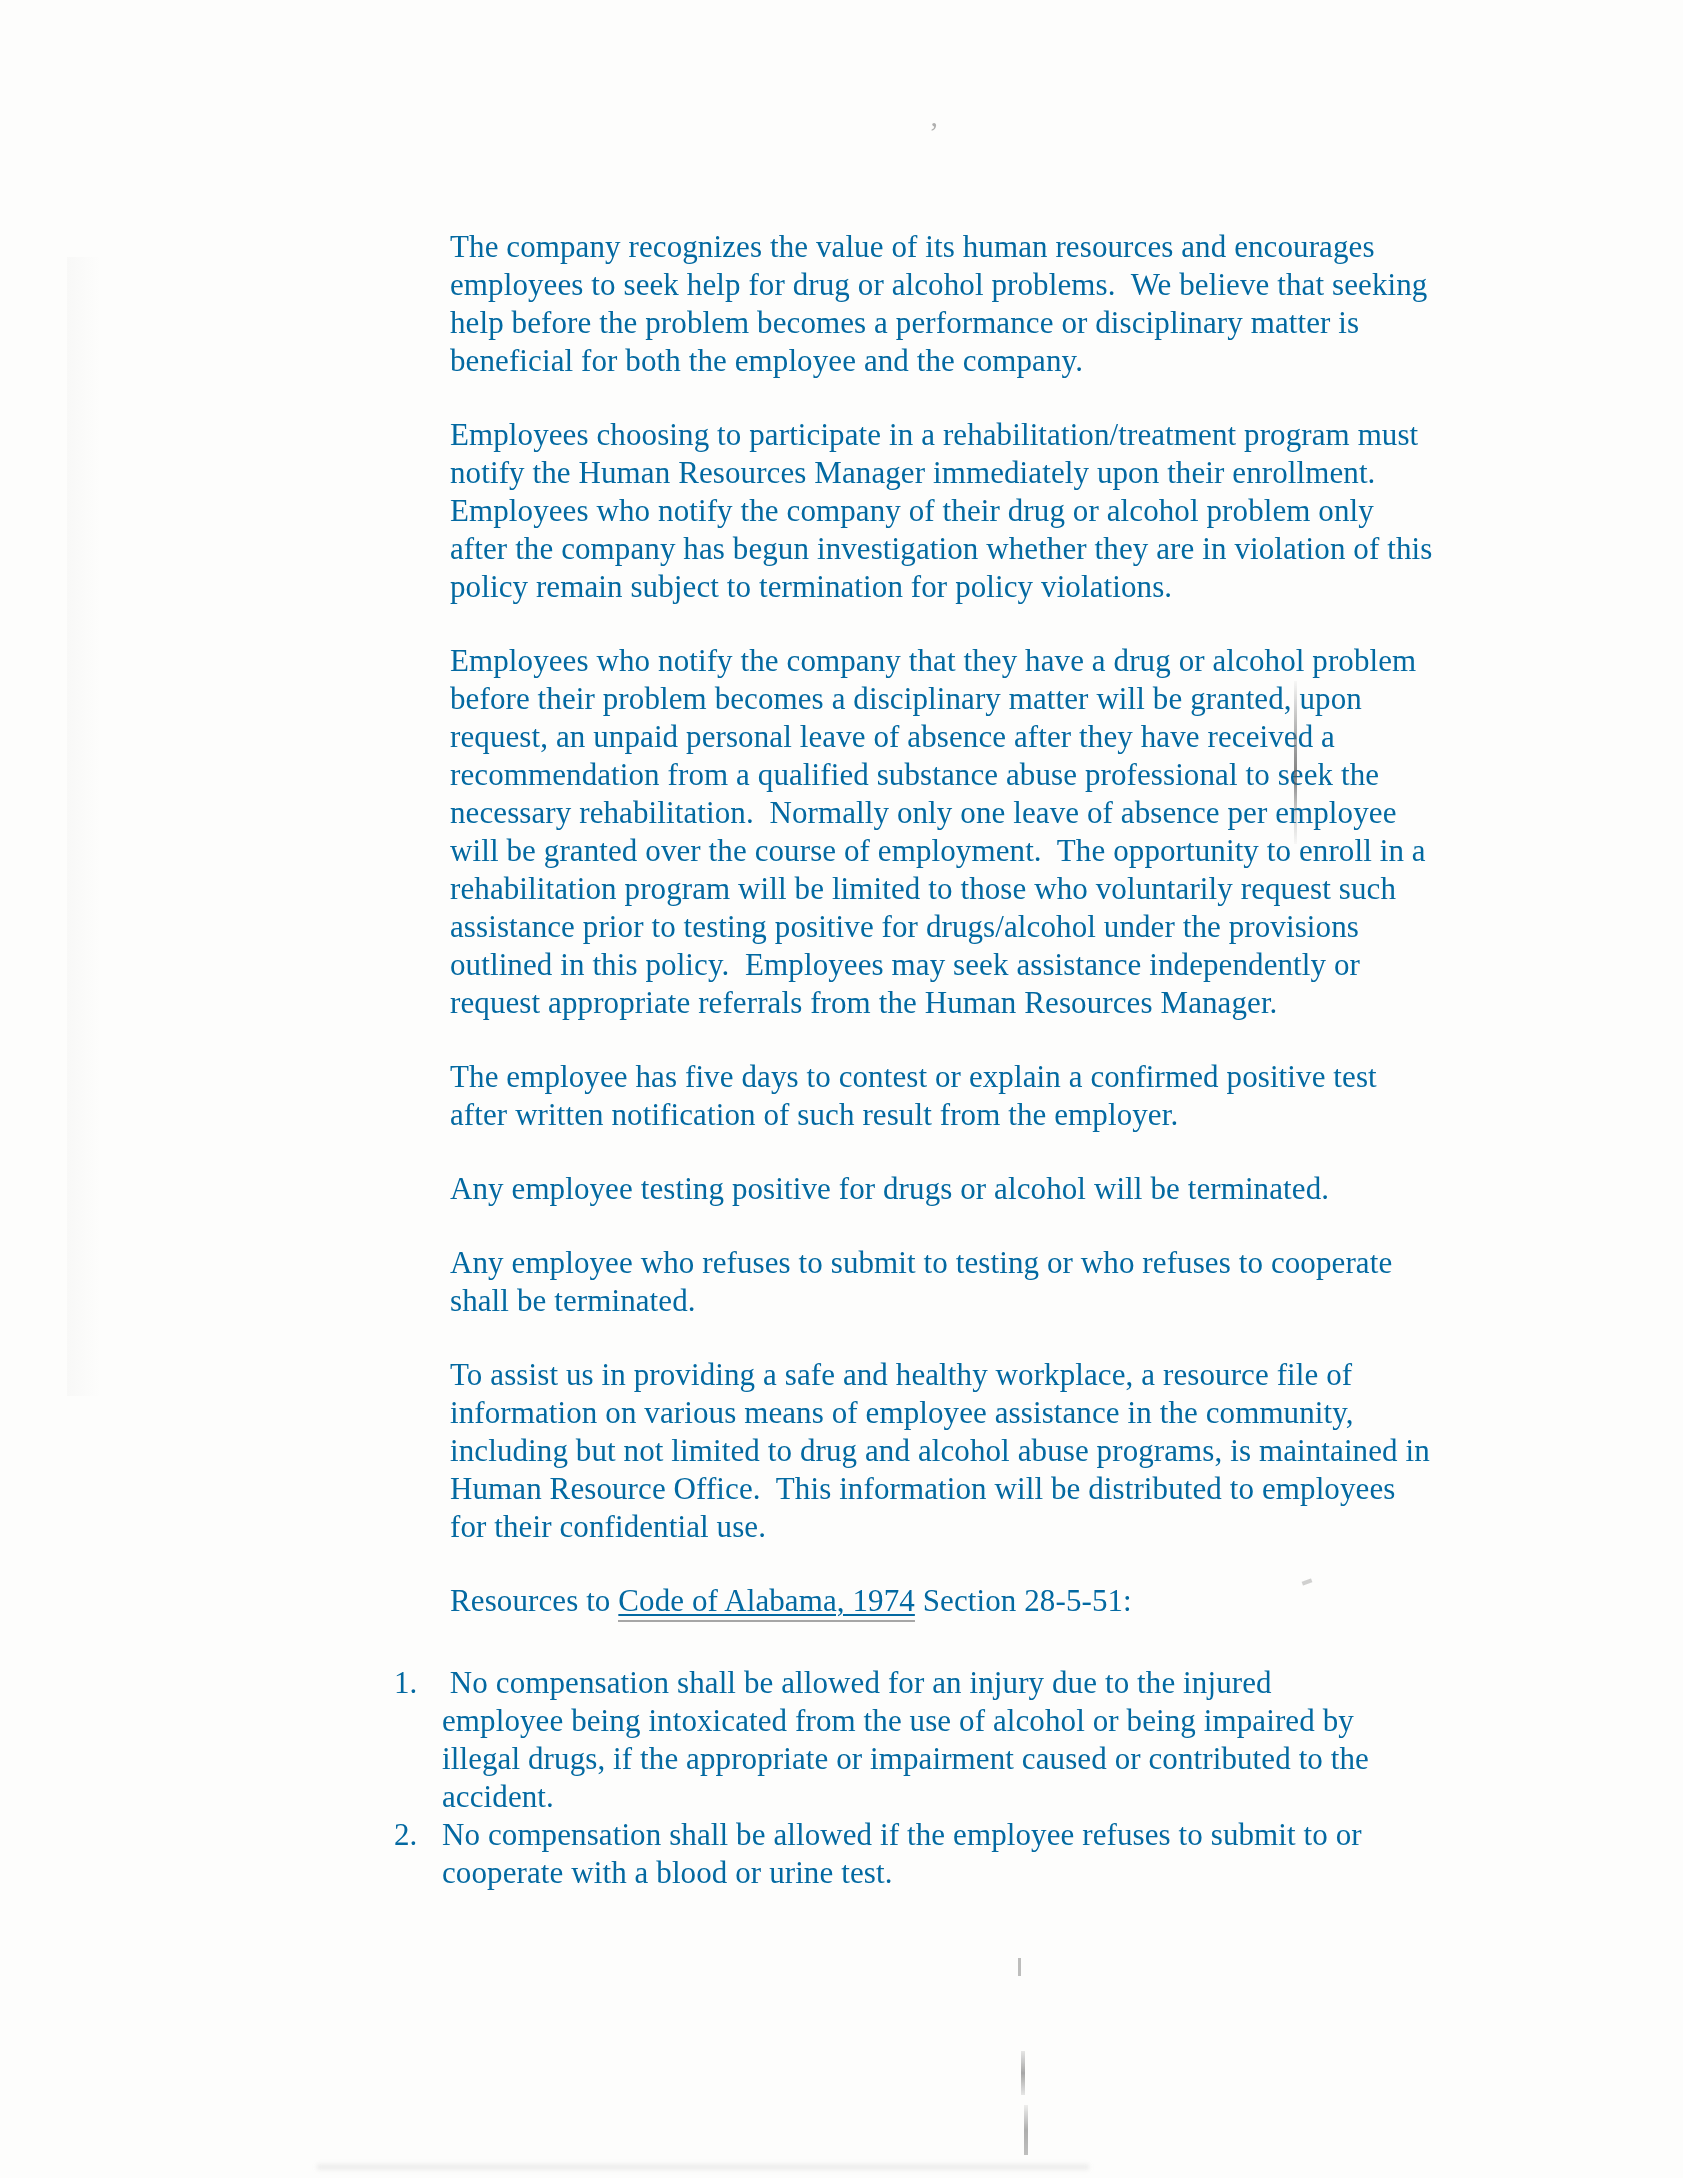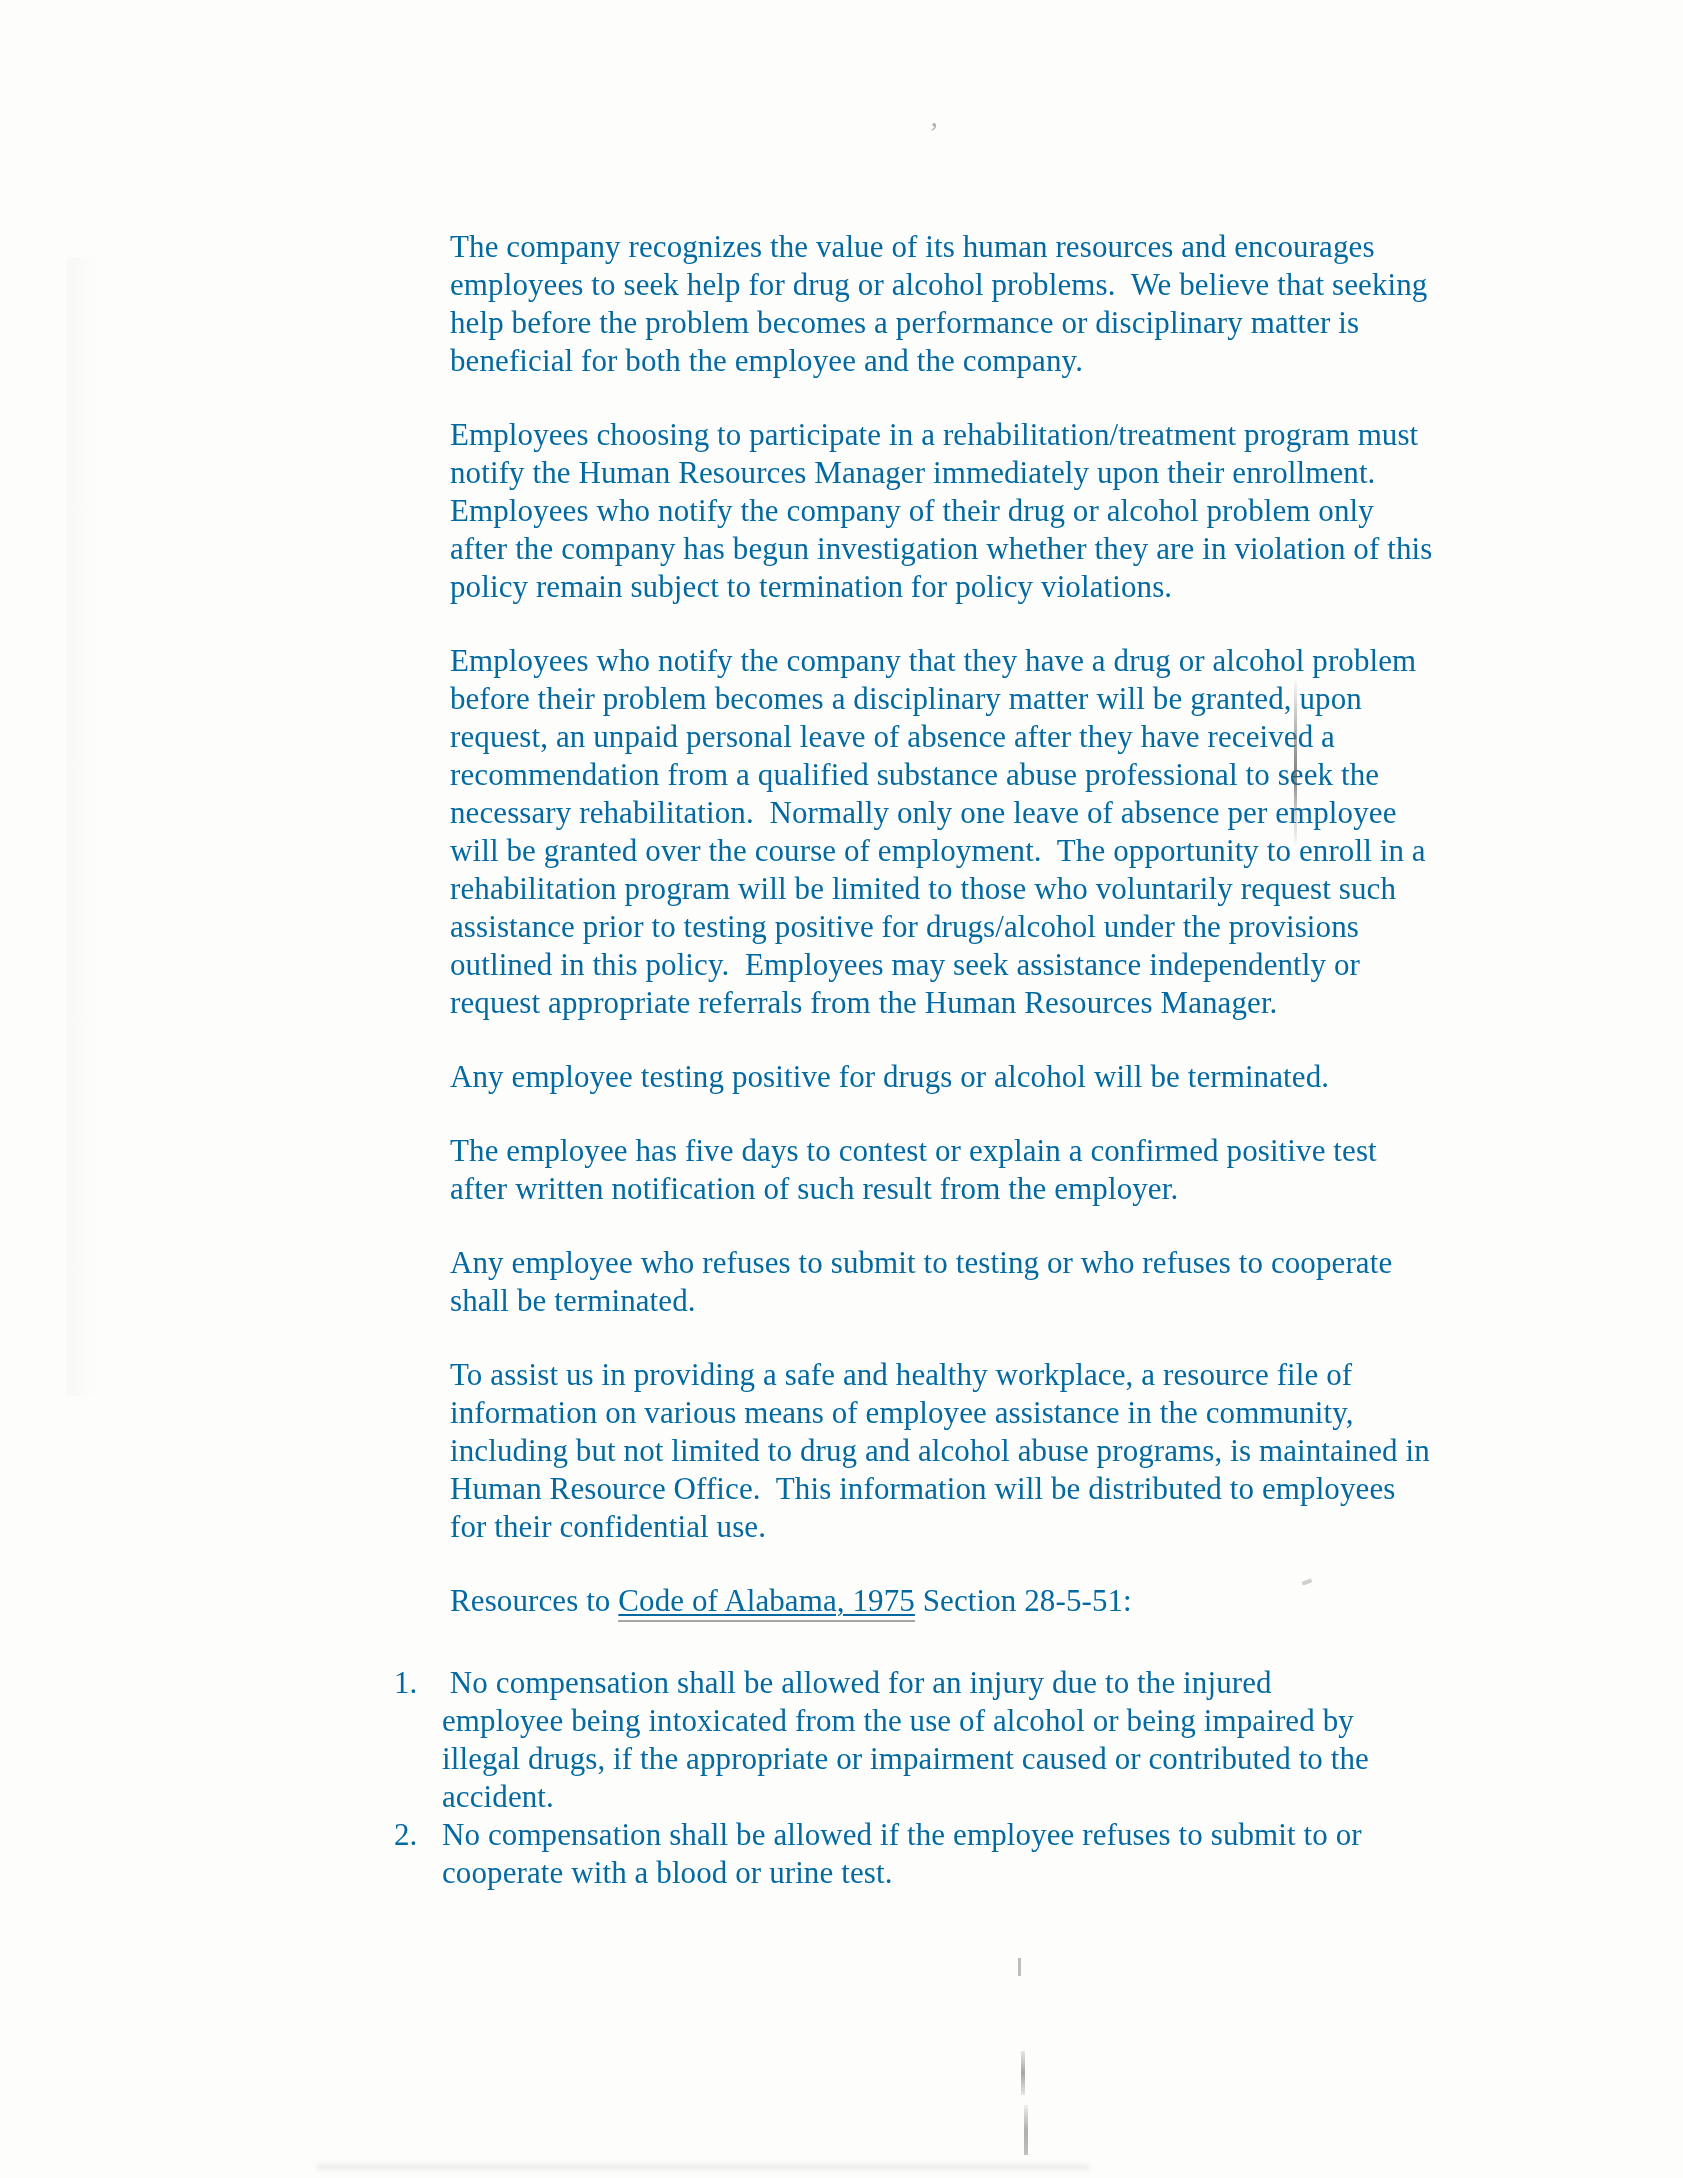--- a/index.html
+++ b/index.html
@@ -155,35 +155,35 @@
 before their problem becomes a disciplinary matter will be granted, upon
 request, an unpaid personal leave of absence after they have received a
 recommendation from a qualified substance abuse professional to seek the
 necessary rehabilitation.  Normally only one leave of absence per employee
 will be granted over the course of employment.  The opportunity to enroll in a
 rehabilitation program will be limited to those who voluntarily request such
 assistance prior to testing positive for drugs/alcohol under the provisions
 outlined in this policy.  Employees may seek assistance independently or
 request appropriate referrals from the Human Resources Manager.</p>
 
-    <p class="para">Any employee testing positive for drugs or alcohol will be terminated.</p>
-
     <p class="para">The employee has five days to contest or explain a confirmed positive test
 after written notification of such result from the employer.</p>
+
+    <p class="para">Any employee testing positive for drugs or alcohol will be terminated.</p>
 
     <p class="para">Any employee who refuses to submit to testing or who refuses to cooperate
 shall be terminated.</p>
 
     <p class="para">To assist us in providing a safe and healthy workplace, a resource file of
 information on various means of employee assistance in the community,
 including but not limited to drug and alcohol abuse programs, is maintained in
 Human Resource Office.  This information will be distributed to employees
 for their confidential use.</p>
 
-    <p class="para"><span>Resources to </span><span class="citation-underline">Code of Alabama, 1975</span><span> Section 28-5-51:</span></p>
+    <p class="para"><span>Resources to </span><span class="citation-underline">Code of Alabama, 1974</span><span> Section 28-5-51:</span></p>
 
     <div class="policy-list">
       <div class="list-item">
         <span class="item-number">1.</span>
         <span class="item-text"> No compensation shall be allowed for an injury due to the injured
 employee being intoxicated from the use of alcohol or being impaired by
 illegal drugs, if the appropriate or impairment caused or contributed to the
 accident.</span>
       </div>
       <div class="list-item">

